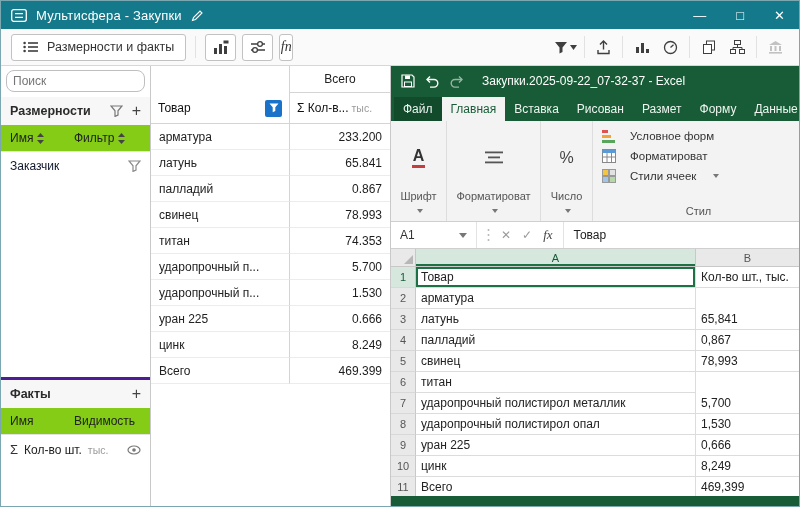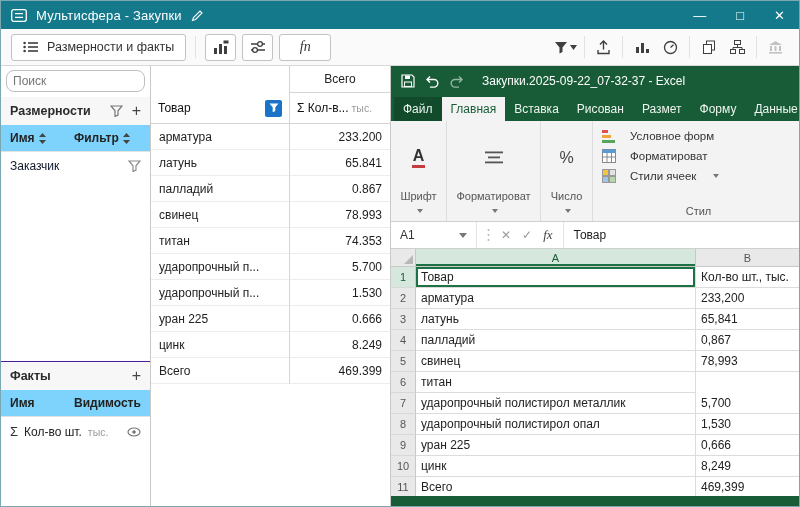--- a/index.html
+++ b/index.html
@@ -11,41 +11,41 @@
   
   .titlebar{flex:0 0 28px;background:#13798b;color:#fff;display:flex;align-items:center;gap:9px;padding:0 14px 0 10px}
   .tb-title{font-size:13px;letter-spacing:.2px}
   .win-controls{margin-left:auto;display:flex;gap:30px;align-items:center}
   .win-btn{font-size:13px;line-height:1;cursor:default}
 
   
   .toolbar{flex:0 0 37px;background:#fafafa;border-bottom:1px solid #d7d7d7;display:flex;align-items:center;padding:0 10px;gap:6px}
   .btn{display:flex;align-items:center;gap:8px;border:1px solid #c2c2c2;border-radius:3px;background:#fff;height:27px;padding:0 11px;font-size:12.5px;color:#333}
   .icon-btn{justify-content:center;width:31px;padding:0}
-  .fn-btn{font-style:italic;font-family:"Liberation Serif",serif;font-size:14px;width:52px;justify-content:center;padding:0}
+  .fn-btn{font-style:italic;font-family:"Liberation Serif",serif;font-size:14px;width:14px;justify-content:center;padding:0}
   .tb-sep{width:1px;height:22px;background:#e2e2e2;margin:0 3px}
   .right-tools{margin-left:auto;display:flex;align-items:center;gap:2px}
   .tool-ico{height:27px;width:27px;display:flex;align-items:center;justify-content:center;gap:2px;border-radius:3px}
 
   
   .main{flex:1;display:flex;min-height:0}
 
   
   .sidebar{flex:0 0 150px;border-right:1px solid #c9c9c9;display:flex;flex-direction:column;background:#fff;min-height:0;overflow:hidden}
   .search-wrap{padding:4px 5px 5px}
   .search-input{width:100%;height:22px;border:1px solid #bfbfbf;border-radius:8px;padding:0 6px;font:inherit;font-size:12px;color:#333;outline:none}
   .sec-head{display:flex;align-items:center;gap:9px;padding:6px 9px;font-weight:bold;font-size:12.5px;color:#2b2b2b;background:#f7f7f7}
   .sec-head .grow{flex:1}
   .plus{font-size:16px;font-weight:normal;color:#444;line-height:1}
-  .cols-row{display:flex;padding:6px 9px;border-bottom:1px solid #e2e2e2;font-weight:bold;font-size:12px;color:#222;background:#7dd3fc}
+  .cols-row{display:flex;padding:6px 9px;border-bottom:1px solid #e2e2e2;font-weight:normal;font-size:12px;color:#222;background:#84cc16}
   .col-name{width:64px;display:flex;align-items:center;gap:4px}
   .col-filter{display:flex;align-items:center;gap:4px}
   .side-item{display:flex;align-items:center;padding:7px 9px;color:#0f172a}
   .side-item .grow{flex:1}
-  .facts{margin-top:auto;border-top:1px solid #4c1d95;padding-bottom:60px;background:#fff}
+  .facts{margin-top:auto;border-top:3px solid #4c1d95;padding-bottom:42px;background:#fff}
   .fact-item{display:flex;align-items:center;gap:6px;padding:7px 9px;color:#222}
   .sigma{font-size:13px;color:#333}
   .unit{color:#9a9a9a;font-size:10.5px}
   .fact-item .grow{flex:1}
 
   
   .pivot{flex:0 0 240px;border-right:1px solid #c9c9c9;background:#fff;display:flex;flex-direction:column;min-height:0;overflow:hidden}
   .p-h1{display:flex;height:27px;flex:0 0 27px}
   .p-blank{width:138px}
   .p-total{flex:1;border-left:1px solid #d4d4d4;border-bottom:1px solid #d4d4d4;display:flex;align-items:center;justify-content:center;color:#222}
@@ -498,21 +498,20 @@
 
           <div class="xl-row selected">
             <div class="rn">1</div>
             <div class="ca">Товар</div>
             <div class="cb">Кол-во шт., тыс.</div>
           </div>
 
           <div class="xl-row">
             <div class="rn">2</div>
             <div class="ca">арматура</div>
-            <div class="cb">233,200</div>
           </div>
 
           <div class="xl-row">
             <div class="rn">3</div>
             <div class="ca">латунь</div>
             <div class="cb">65,841</div>
           </div>
 
           <div class="xl-row">
             <div class="rn">4</div>

